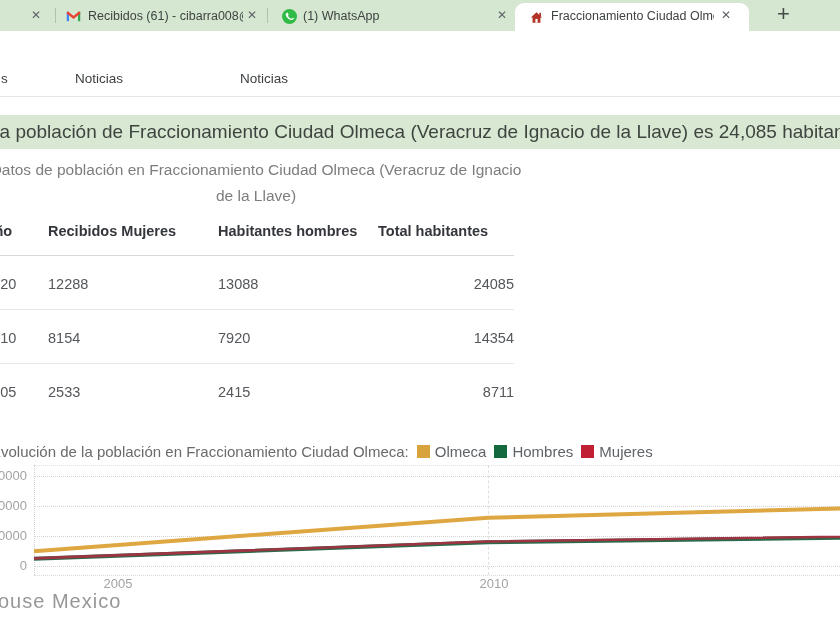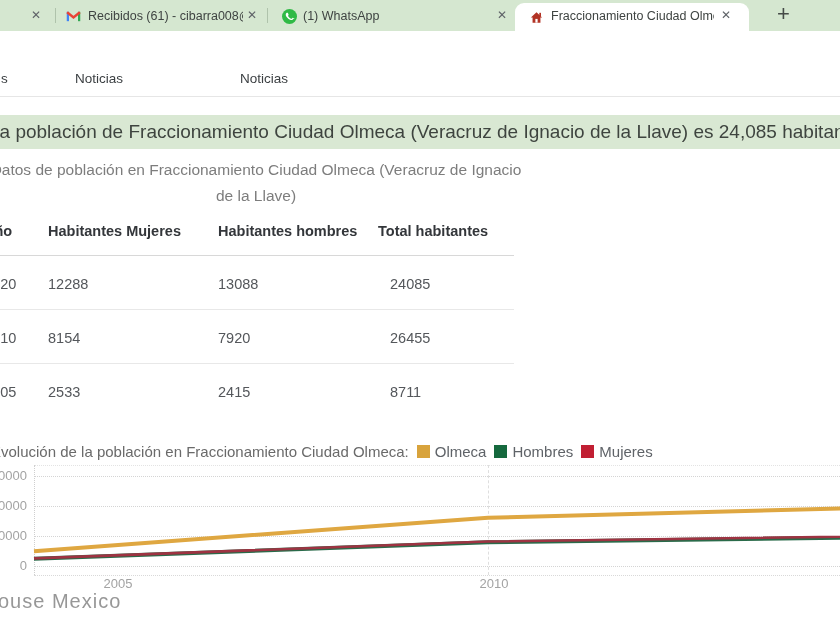--- a/index.html
+++ b/index.html
@@ -34,21 +34,21 @@
     font-size:19px; color:#3e443f; }
 
   .subtitle { position:absolute; left:-30px; top:157px; width:572px; text-align:center;
     font-size:15.5px; color:#7d7d7d; line-height:26px; }
 
   .table-wrap { position:absolute; left:-16px; top:215px; width:530px; }
   table { border-collapse:collapse; width:530px; table-layout:fixed; }
   col.c1{width:64px} col.c2{width:170px} col.c3{width:160px} col.c4{width:136px}
   th { text-align:left; font-size:14.5px; color:#33363a; padding:8px 0 16px; border-bottom:1px solid #d8d8d8; }
   td { text-align:left; font-size:14.5px; color:#54575b; padding:20px 0 17px; border-bottom:1px solid #e8e8e8; }
-  td:nth-child(4){ padding-left:12px; }
+  td:nth-child(4){ padding-left:12px;text-align:right; }
   tr.last td { border-bottom:none; }
 
   .chart-title-row { position:absolute; left:0; top:441px; width:840px; height:20px; overflow:hidden; }
   .chart-title-inner { position:absolute; left:-9px; top:0; white-space:nowrap; display:flex; align-items:center; height:20px; }
   .chart-title-text { font-size:15px; color:#6a6a6a; }
   .legend-swatch { display:inline-block; width:13px; height:13px; margin:0 5px 0 8px; }
   .legend-label { font-size:15px; color:#5f6368; }
 
   
   .gridline-h { position:absolute; left:34px; width:806px; height:0; border-top:1px dotted #d4d4d4; }
@@ -155,37 +155,37 @@
   <table>
     <colgroup>
         <col class="c1">
         <col class="c2">
         <col class="c3">
         <col class="c4">
       </colgroup>
     <thead>
       <tr>
         <th>Año</th>
-        <th>Habitantes Mujeres</th>
+        <th>Recibidos Mujeres</th>
         <th>Habitantes hombres</th>
         <th>Total habitantes</th>
       </tr>
     </thead>
     <tbody>
       <tr>
         <td>2020</td>
         <td>12288</td>
         <td>13088</td>
         <td>24085</td>
       </tr>
       <tr>
         <td>2010</td>
         <td>8154</td>
         <td>7920</td>
-        <td>26455</td>
+        <td>14354</td>
       </tr>
       <tr class="last">
         <td>2005</td>
         <td>2533</td>
         <td>2415</td>
         <td>8711</td>
       </tr>
     </tbody>
   </table>
 </div>

